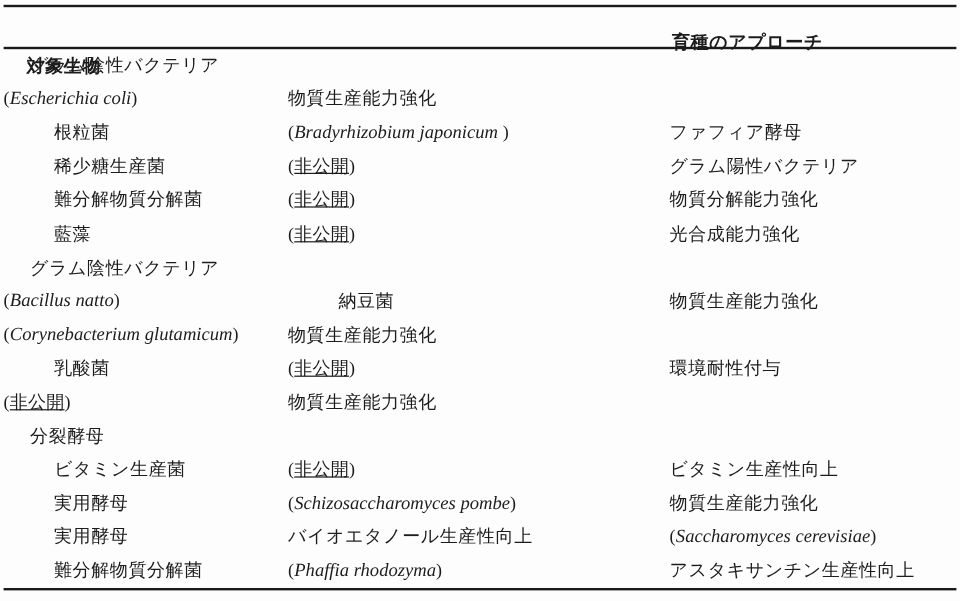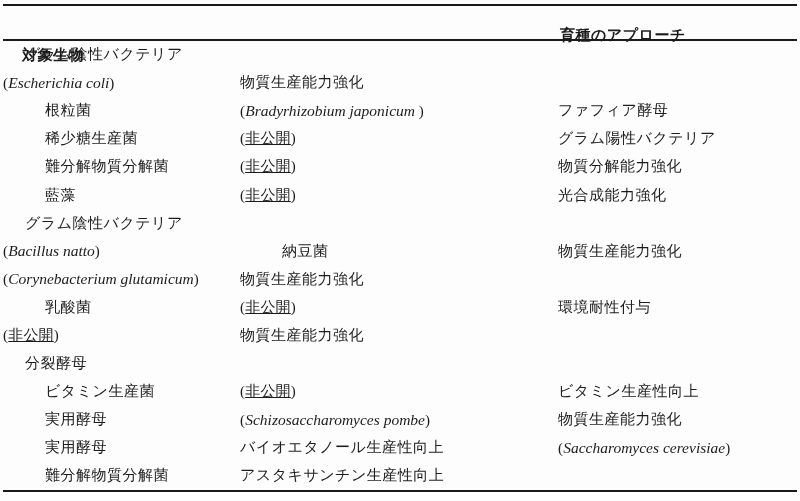--- a/index.html
+++ b/index.html
@@ -130,17 +130,18 @@
         <div class="cell species-cell"><span class="paren">(</span><span class="latin">Schizosaccharomyces pombe</span><span class="paren">)</span></div>
         <div class="cell approach-cell">物質生産能力強化</div>
       </div>
       <div class="row item-row">
         <div class="cell name-cell">実用酵母</div>
         <div class="cell approach-cell">バイオエタノール生産性向上</div>
         <div class="cell species-cell"><span class="paren">(</span><span class="latin">Saccharomyces cerevisiae</span><span class="paren">)</span></div>
       </div>
       <div class="row item-row">
         <div class="cell name-cell">難分解物質分解菌</div>
+        <div class="cell species-cell"><span class="paren">(</span><span class="latin">Phaffia rhodozyma</span><span class="paren">)</span></div>
         <div class="cell approach-cell">アスタキサンチン生産性向上</div>
       </div>
     </div>
   <div class="rule rule-bottom"></div>
 </div>
 
 </body></html>

